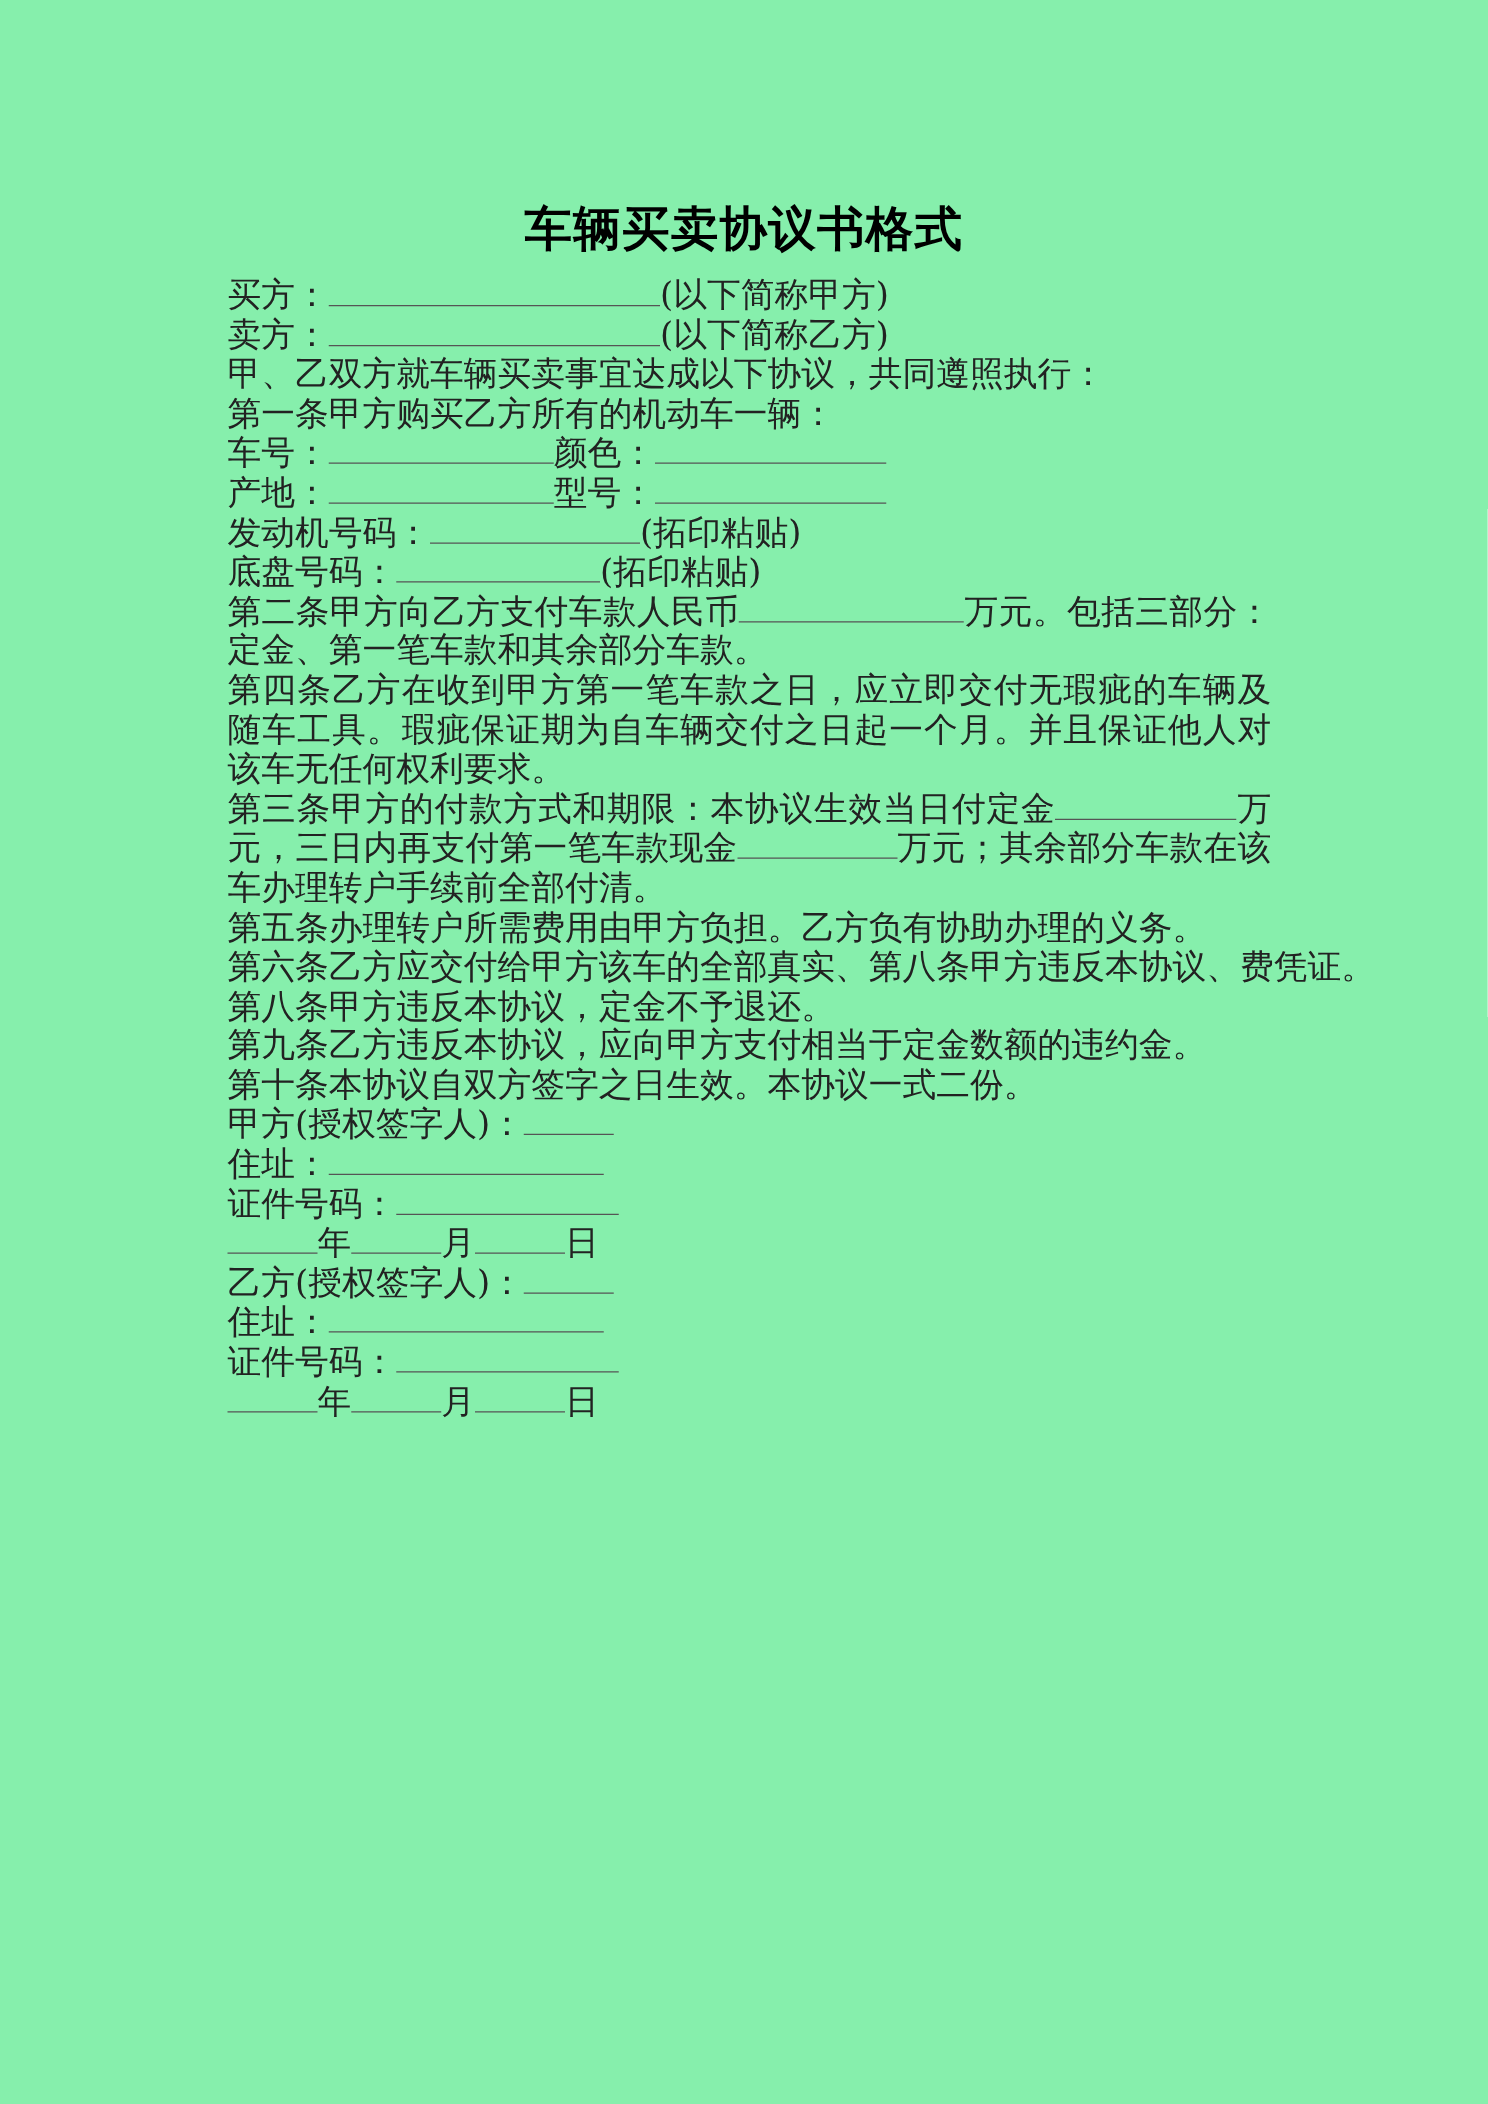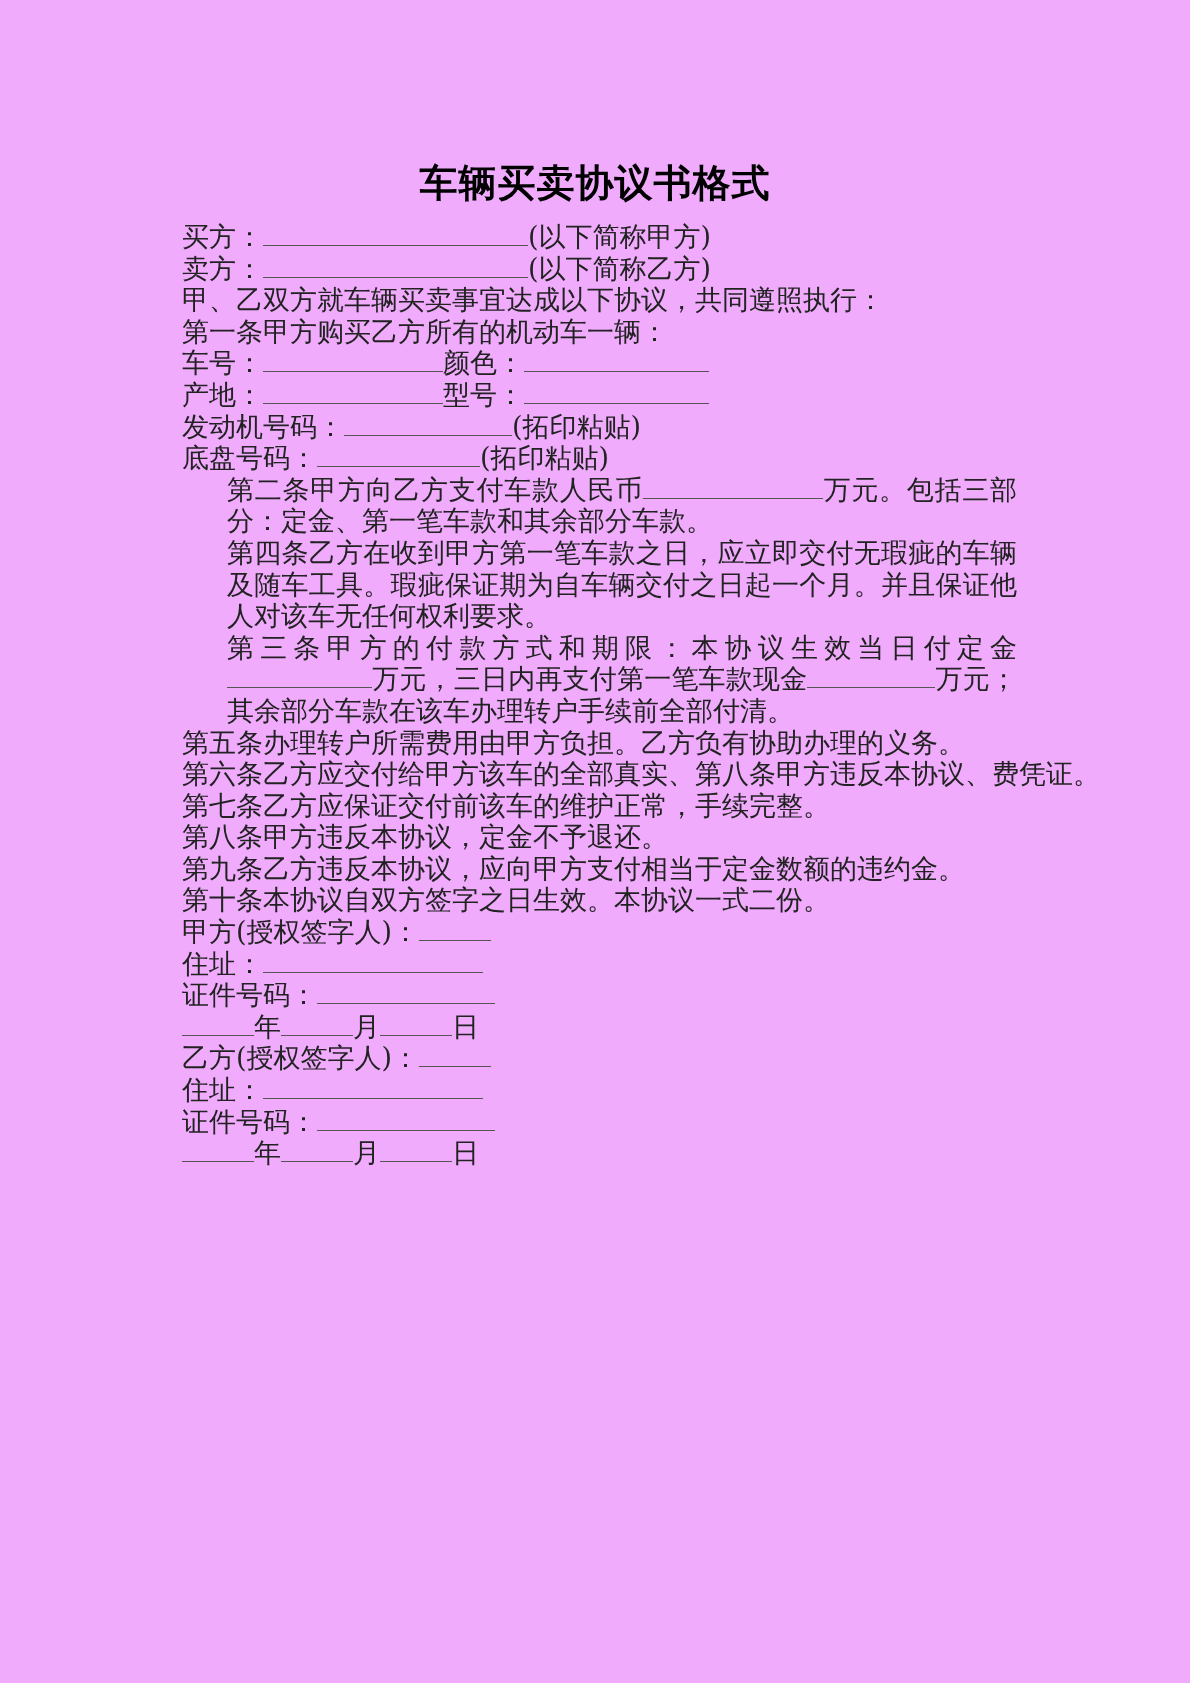--- a/index.html
+++ b/index.html
@@ -14,21 +14,21 @@
       overflow: hidden;
       font-family: "DejaVu Serif", "Liberation Serif", serif;
       color: #1a1a1a;
     }
     .page {
       position: absolute;
       left: 0;
       top: 0;
       width: 1190px;
       height: 1683px;
-      background: #f0abfc;
+      background: #86efac;
     }
     .title {
       position: absolute;
       left: 0;
       width: 1190px;
       top: 158px;
       text-align: center;
       font-size: 38px;
       font-weight: bold;
       color: #000;
@@ -46,21 +46,20 @@
       color: #222;
     }
     .line {
       white-space: nowrap;
       height: 31.6px;
     }
     .wrap {
       white-space: normal;
       text-align: justify;
       text-align-last: left;
-      margin-left: 45px;
     }
     .blank {
       display: inline-block;
       border-bottom: 1px solid #555;
       height: 20px;
       vertical-align: baseline;
     }
     .w-long { width: 265px; }
     .w-mid { width: 180px; }
     .w-mid2 { width: 185px; }
@@ -115,21 +114,20 @@
       <span>第二条甲方向乙方支付车款人民币</span><span class="blank w-price"></span><span>万元。包括三部分：定金、第一笔车款和其余部分车款。</span>
     </div>
 
     <div class="wrap">第四条乙方在收到甲方第一笔车款之日，应立即交付无瑕疵的车辆及随车工具。瑕疵保证期为自车辆交付之日起一个月。并且保证他人对该车无任何权利要求。</div>
 
     <div class="wrap">
       <span>第三条甲方的付款方式和期限：本协议生效当日付定金</span><span class="blank w-dep"></span><span>万元，三日内再支付第一笔车款现金</span><span class="blank w-cash"></span><span>万元；其余部分车款在该车办理转户手续前全部付清。</span>
     </div>
     <div class="line">第五条办理转户所需费用由甲方负担。乙方负有协助办理的义务。</div>
     <div class="line">第六条乙方应交付给甲方该车的全部真实、第八条甲方违反本协议、费凭证。</div>
-    <div class="line">第七条乙方应保证交付前该车的维护正常，手续完整。</div>
     <div class="line">第八条甲方违反本协议，定金不予退还。</div>
     <div class="line">第九条乙方违反本协议，应向甲方支付相当于定金数额的违约金。</div>
     <div class="line">第十条本协议自双方签字之日生效。本协议一式二份。</div>
 
     <div class="line">
       <span>甲方(授权签字人)：</span><span class="blank w-sig"></span>
     </div>
     <div class="line">
       <span>住址：</span><span class="blank w-addr"></span>
     </div>

